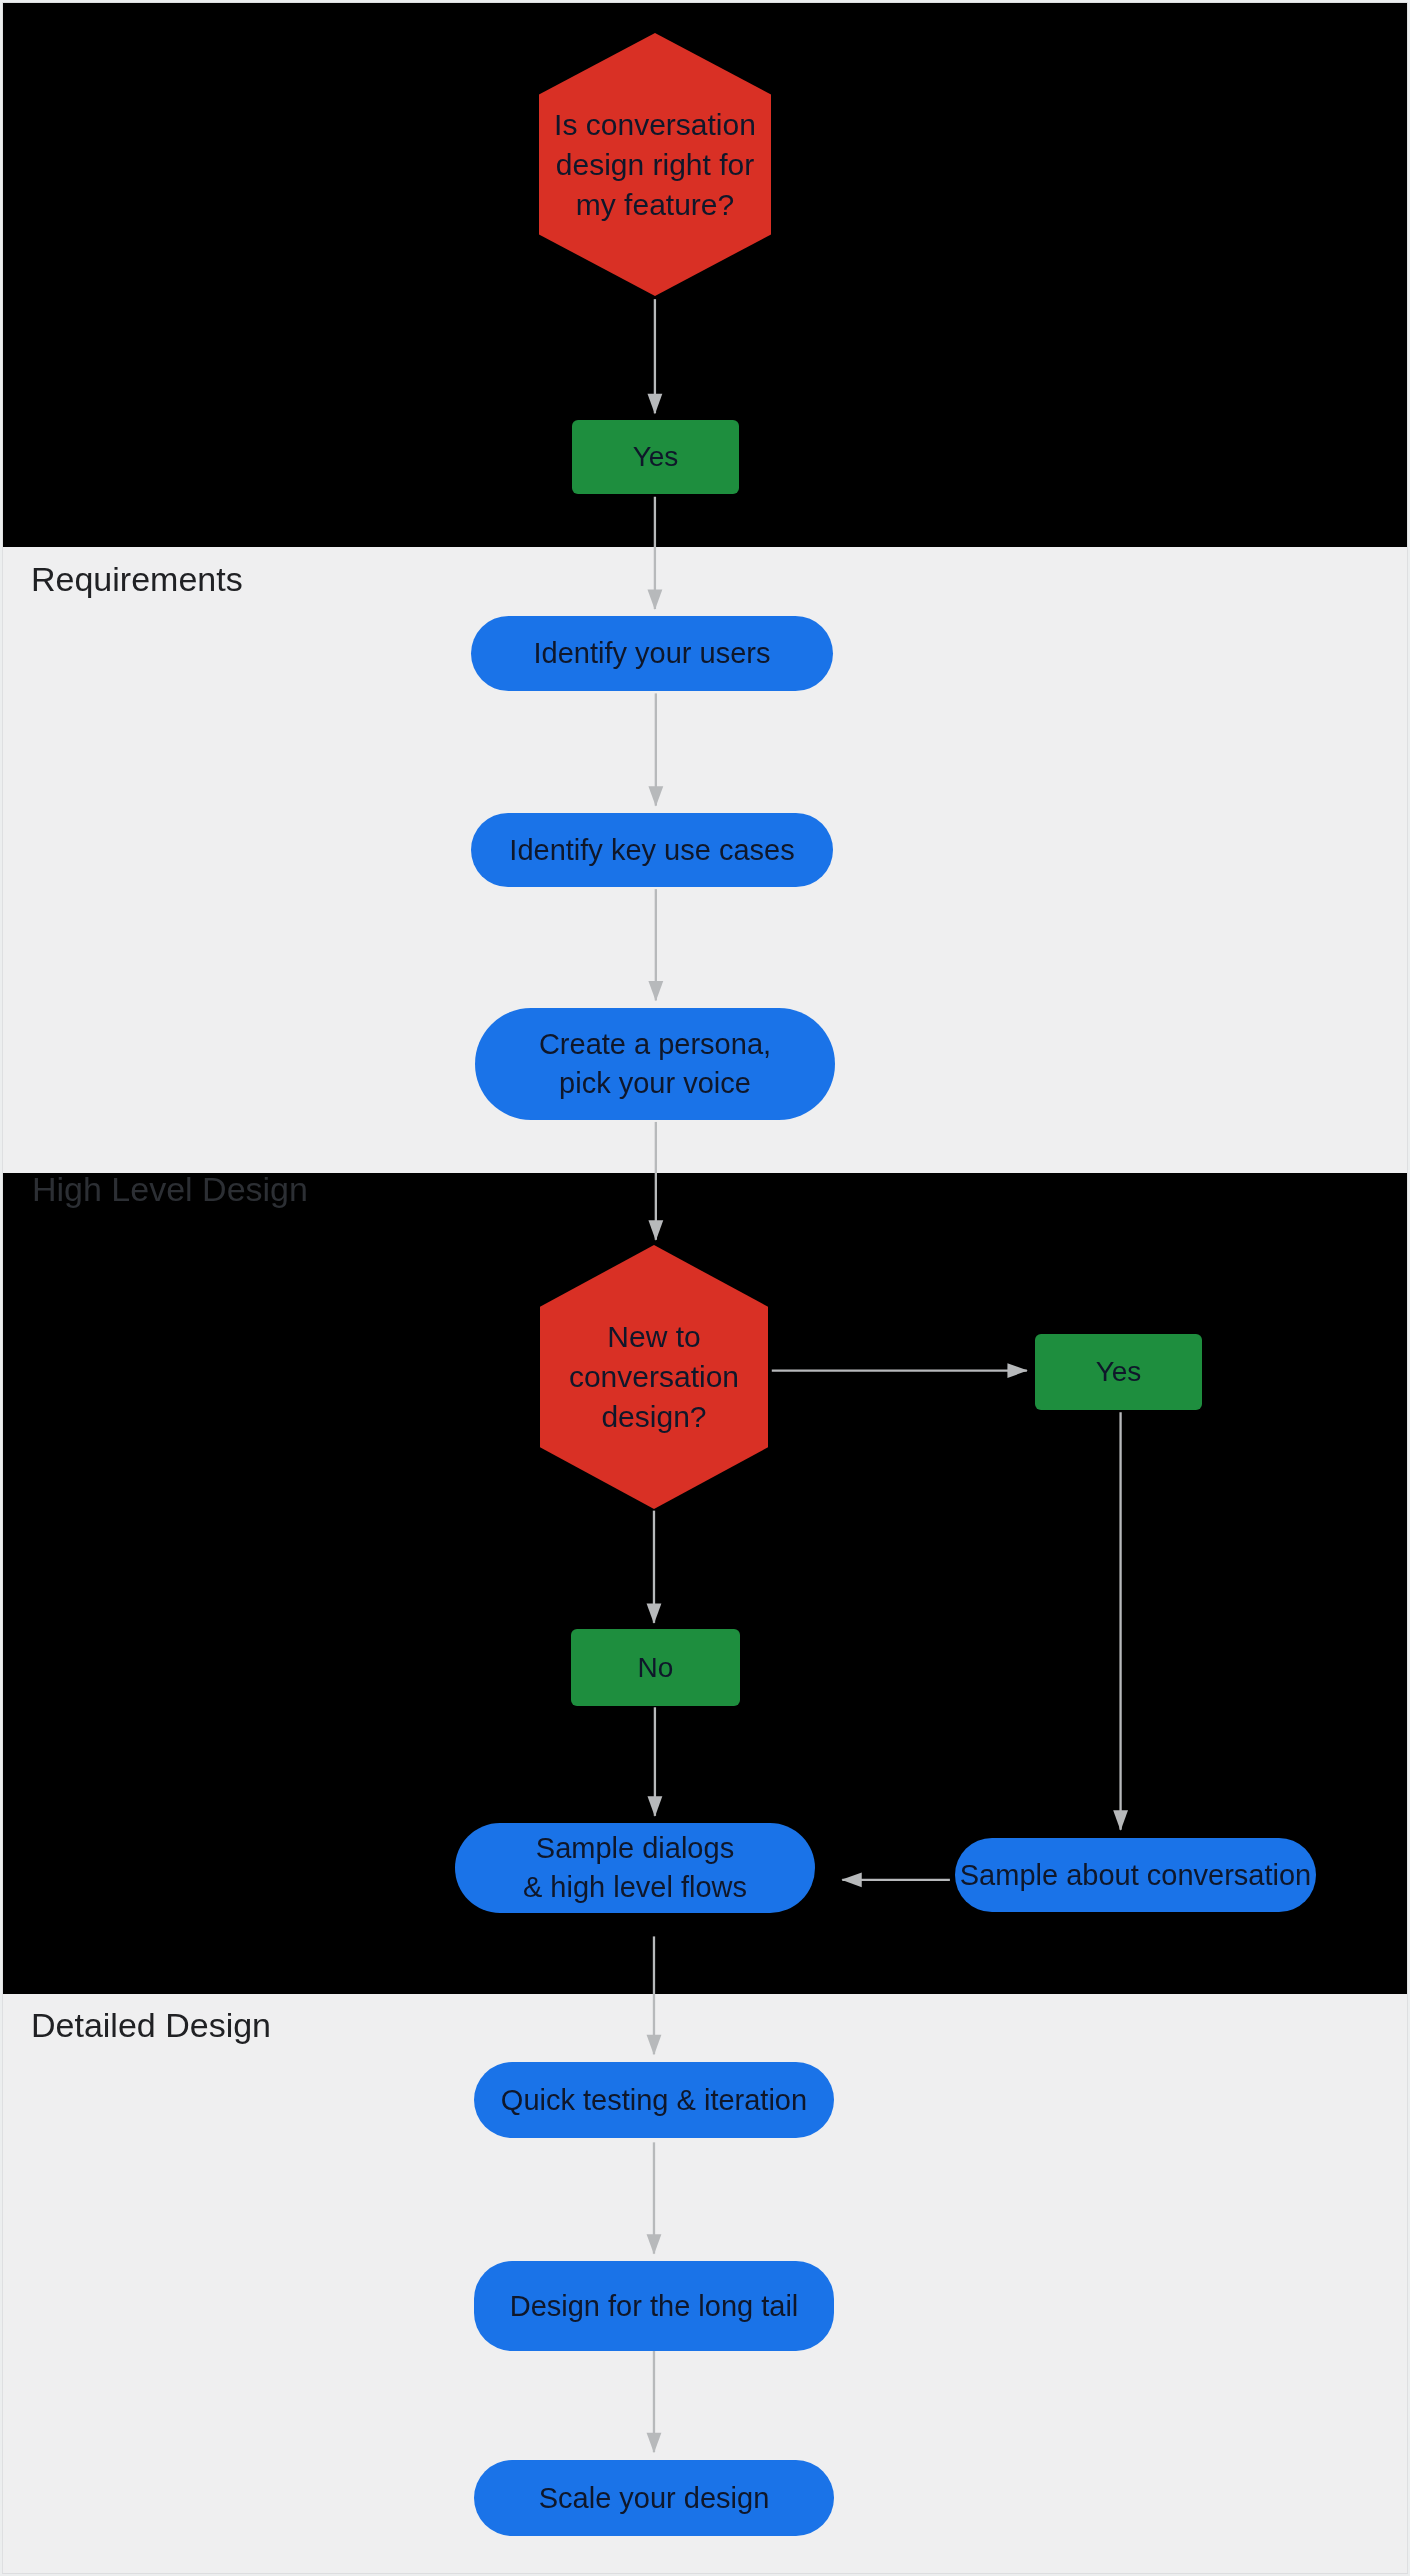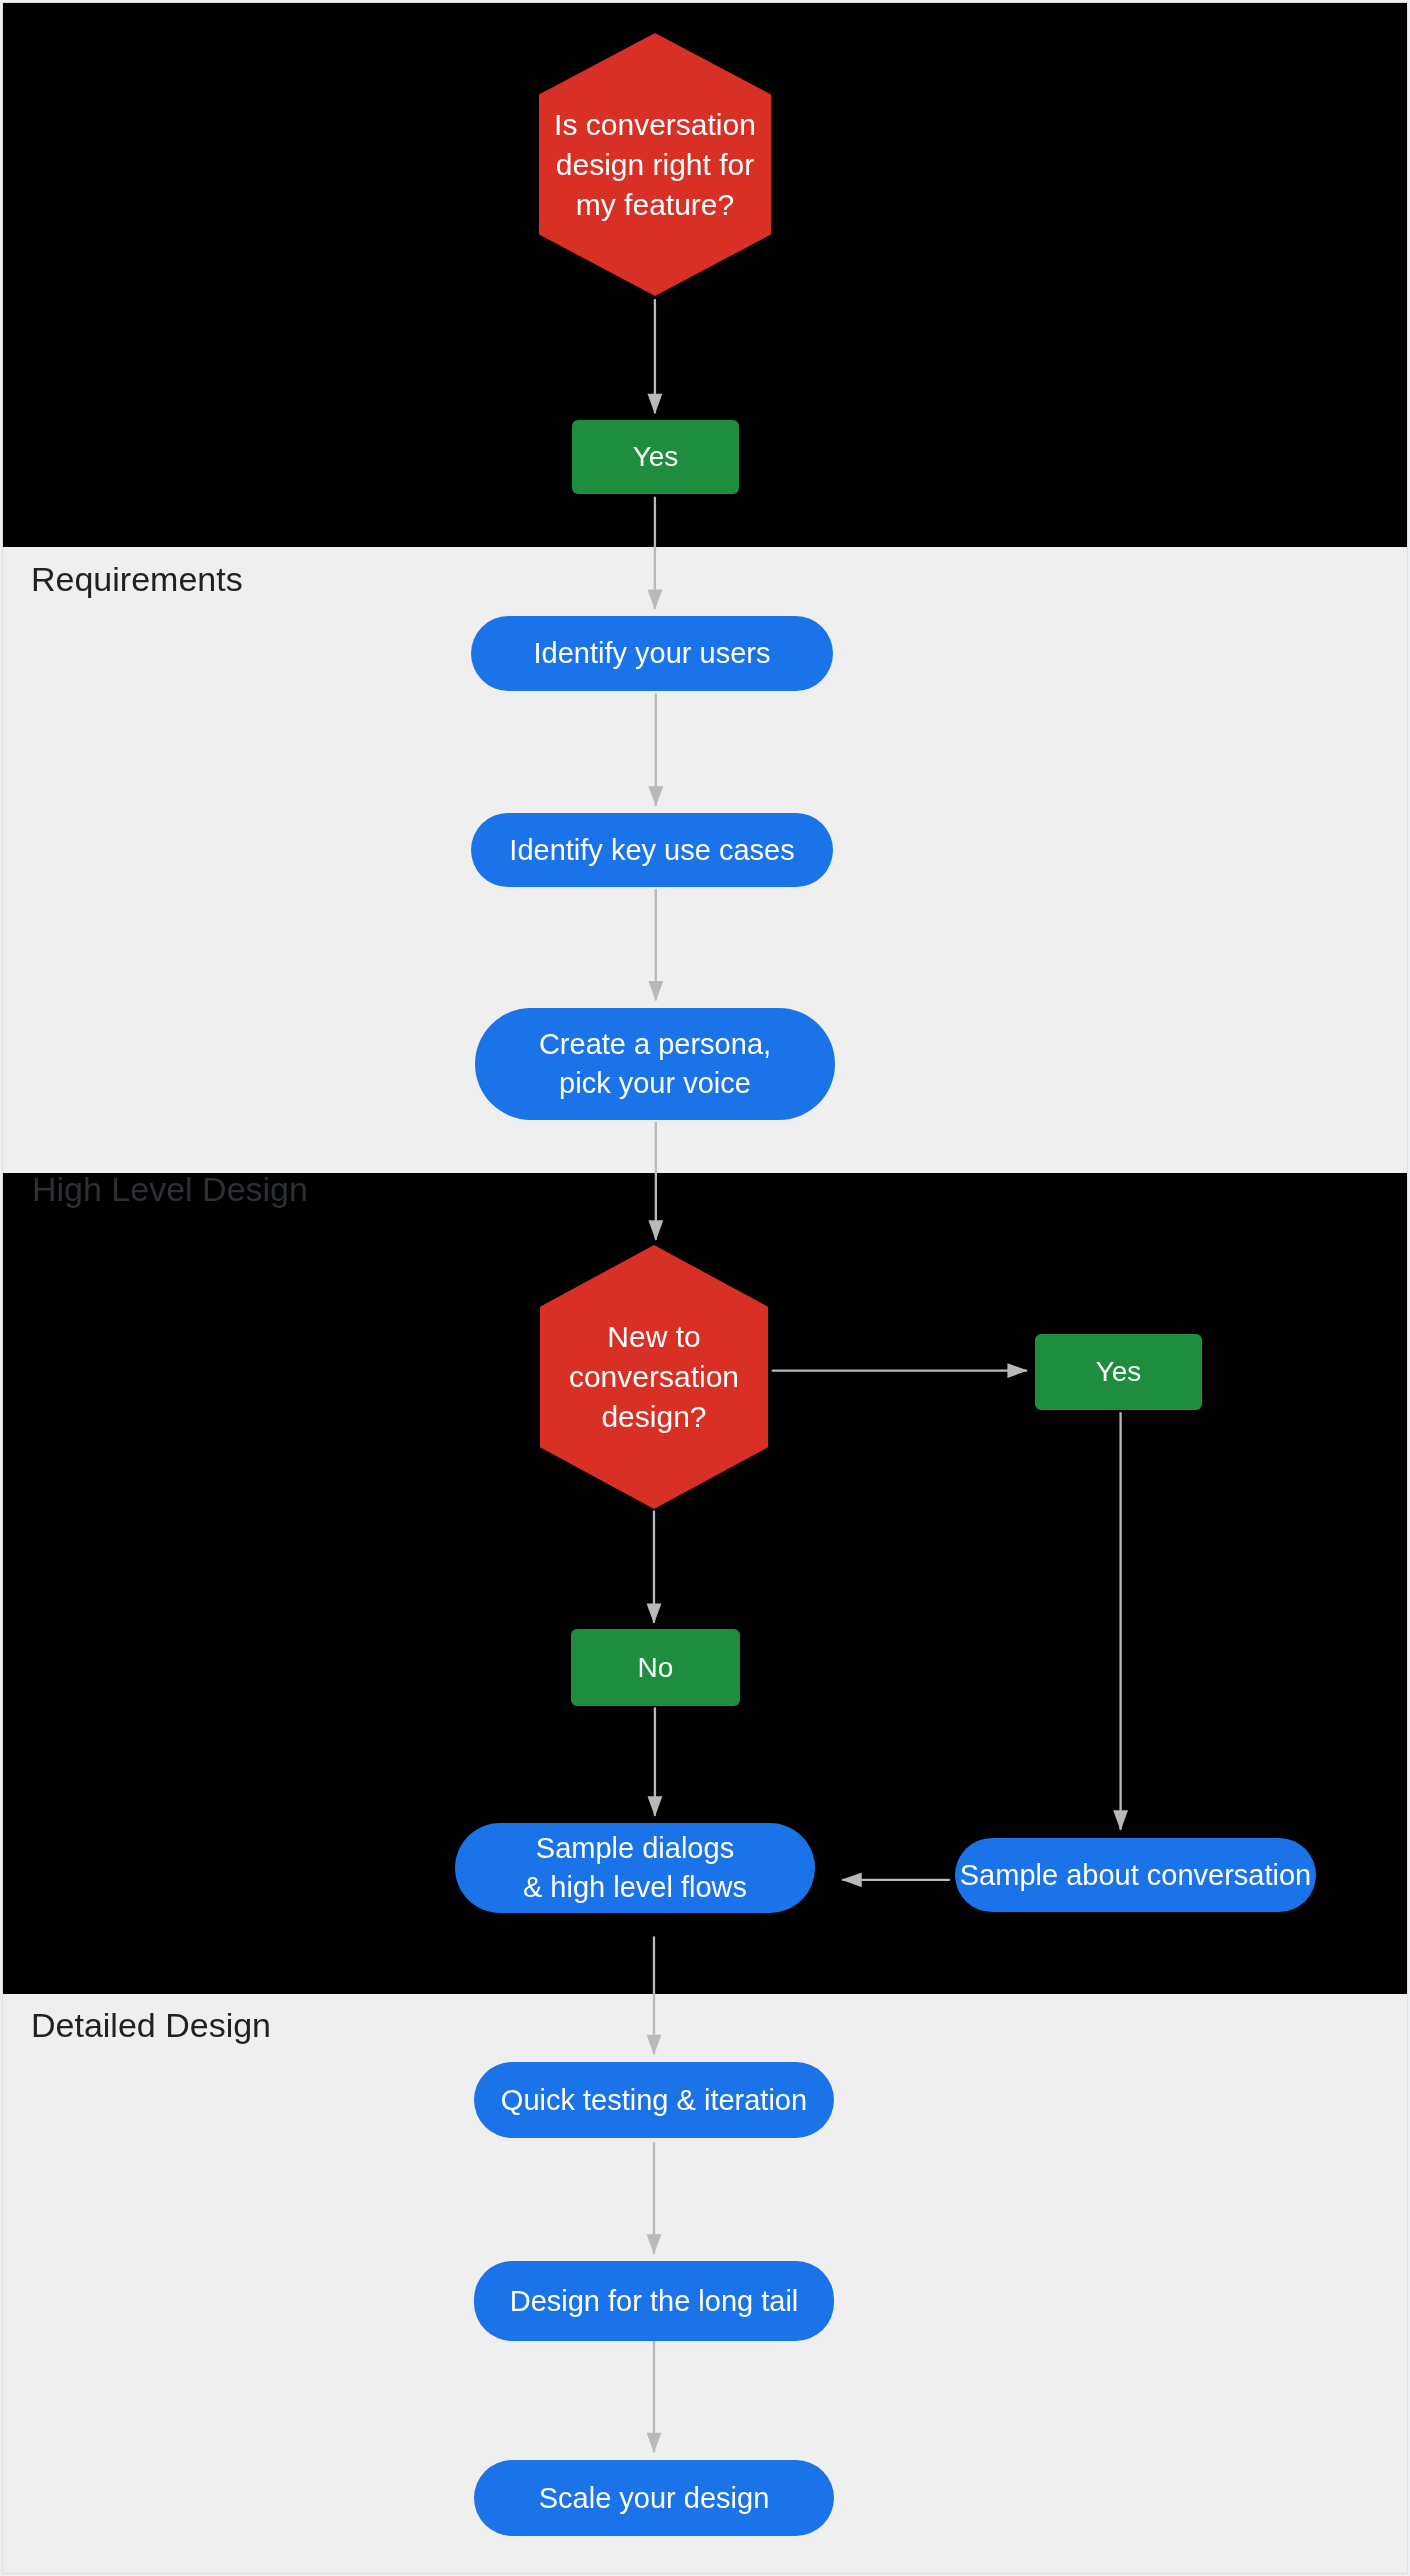--- a/index.html
+++ b/index.html
@@ -25,21 +25,21 @@
   }
   .lbl-requirements{left:31px;top:561px;color:var(--label_on_light,#202124);}
   .lbl-hld{left:32px;top:1171px;color:var(--label_on_dark,#2c2f34);}
   .lbl-detailed{left:31px;top:2007px;color:var(--label_on_light,#202124);}
 
   svg.wires{position:absolute;left:0;top:0;z-index:1;}
 
   .node{
     position:absolute;z-index:2;
     display:flex;align-items:center;justify-content:center;
-    text-align:center;color:#ffffff;
+    text-align:center;color:#0f172a;
     white-space:pre-line;
     font-weight:500;
   }
   .decision{
     background:var(--decision,#d93025);
     clip-path:polygon(50% 0%,100% 23.4%,100% 76.6%,50% 100%,0% 76.6%,0% 23.4%);
     font-size:30px;line-height:40px;
   }
   .process{
     background:var(--process,#1a73e8);
@@ -55,21 +55,21 @@
   .n-yes1{left:572px;top:420px;width:167px;height:74px;}
   .n-users{left:471px;top:616px;width:362px;height:75px;border-radius:38px;}
   .n-cases{left:471px;top:813px;width:362px;height:74px;border-radius:37px;}
   .n-persona{left:475px;top:1008px;width:360px;height:112px;border-radius:57px;text-align:center;}
   .n-q2{left:540px;top:1245px;width:228px;height:264px;}
   .n-yes2{left:1035px;top:1334px;width:167px;height:76px;}
   .n-no{left:571px;top:1629px;width:169px;height:77px;}
   .n-sample{left:455px;top:1823px;width:360px;height:90px;border-radius:56px;}
   .n-learn{left:955px;top:1838px;width:361px;height:74px;border-radius:37px;}
   .n-quick{left:474px;top:2062px;width:360px;height:76px;border-radius:38px;}
-  .n-tail{left:474px;top:2261px;width:360px;height:80px;border-radius:38px;}
+  .n-tail{left:474px;top:2261px;width:360px;height:90px;border-radius:38px;}
   .n-scale{left:474px;top:2460px;width:360px;height:76px;border-radius:38px;}
 
   .frame{
     position:absolute;inset:0;z-index:10;pointer-events:none;
     border:2.8px solid #eceeef;
     box-shadow:inset 0 0 0 0.9px #dcdddf;
   }
 </style>
 </head>
 <body>

